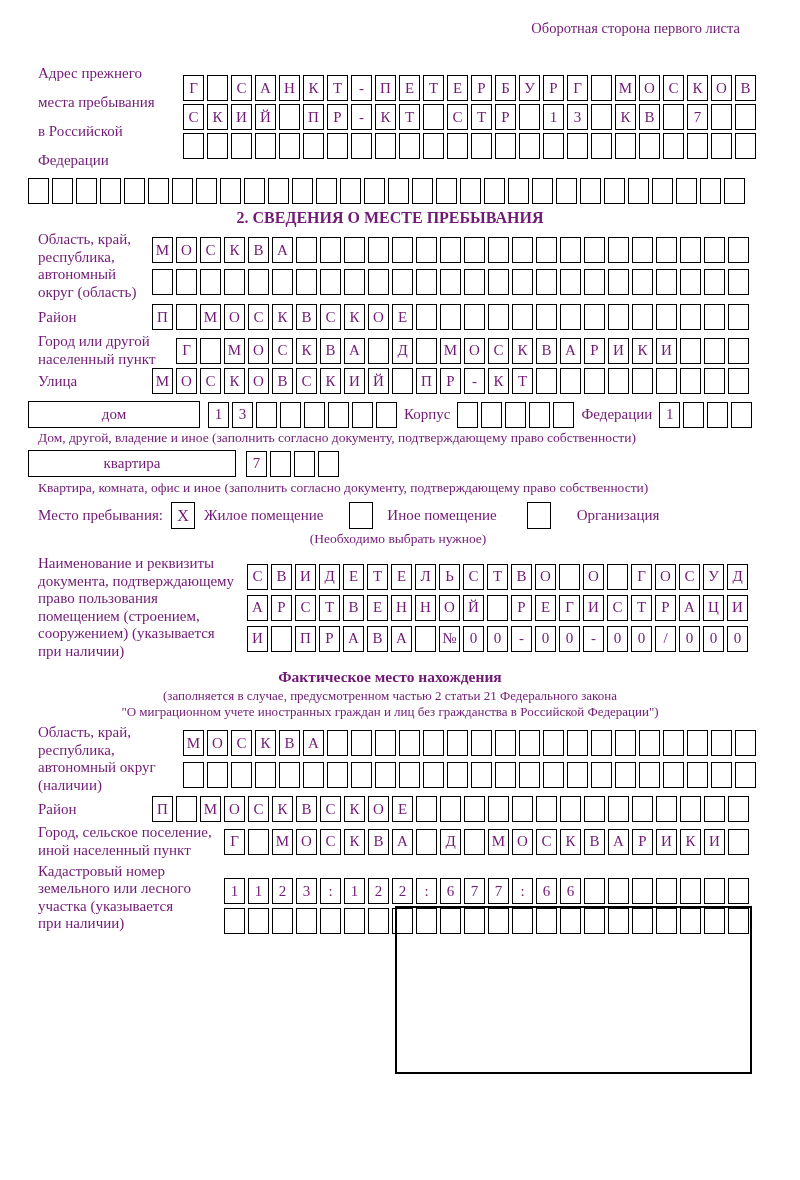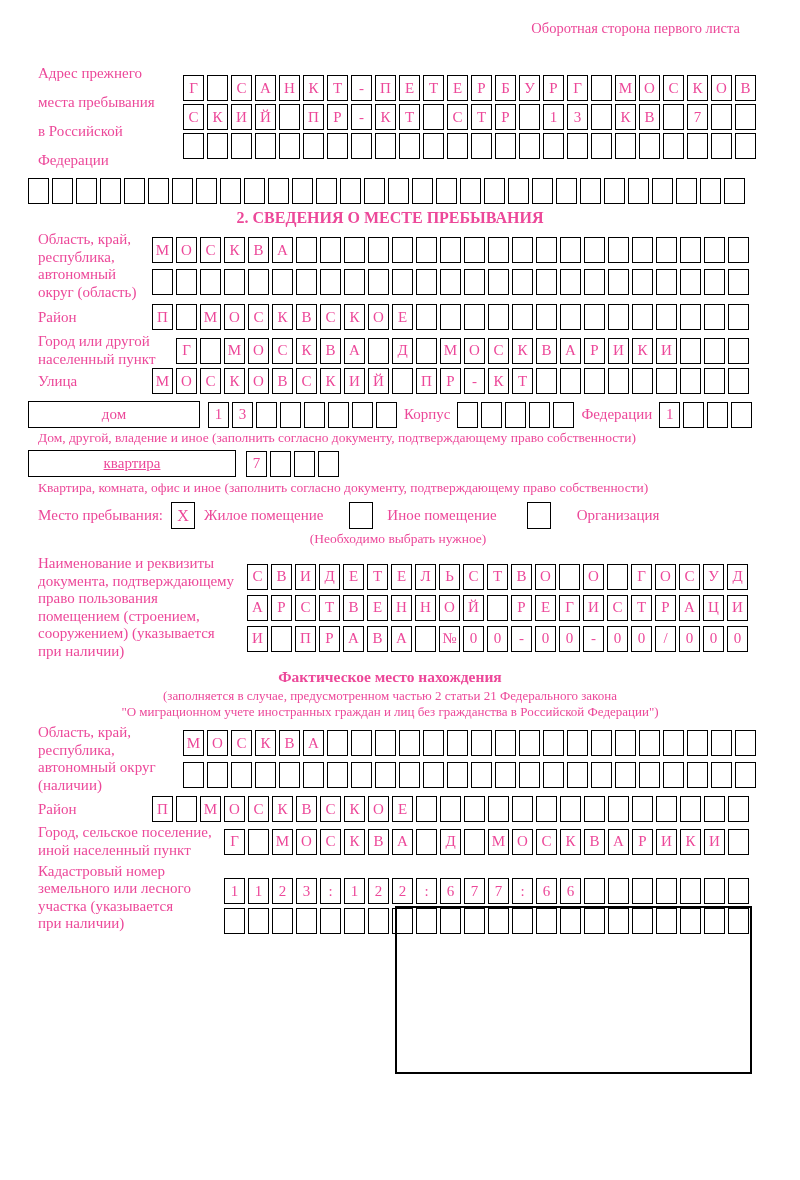--- a/index.html
+++ b/index.html
@@ -1,19 +1,19 @@
 <!DOCTYPE html>
 <html><head>
 <meta charset="utf-8">
 <style>
   * { margin:0; padding:0; box-sizing:border-box; }
   html,body { background:#fff; }
   .page {
     position:relative; width:800px; height:1180px; margin:0 auto;
-    background:#fff; color:#ec4899;
+    background:#fff; color:#701a75;
     font-family:"Liberation Serif","DejaVu Serif",serif;
     padding:20px 48px 0 28px; overflow:hidden;
   }
   .hdr-note { text-align:right; font-size:14.5px; padding-right:12px; }
   .row { display:flex; align-items:center; }
   .lbl { flex:none; margin-left:10px; font-size:15px; line-height:17.5px; }
   .lbl div { white-space:nowrap; }
   .grid { display:flex; flex:none; gap:3px; }
   .cell {
     flex:none; width:21px; height:26px; border:1.5px solid #000;
@@ -357,21 +357,21 @@
     <div class="grid">
         <span class="cell">1</span>
         <span class="cell"></span>
         <span class="cell"></span>
         <span class="cell"></span>
       </div>
   </div>
   <div class="caption">Дом, другой, владение и иное (заполнить согласно документу, подтверждающему право собственности)</div>
 
   <div class="row mt4">
-    <div class="widebox" style="width:208px;text-decoration:underline;">
+    <div class="widebox" style="width:208px;">
       <span>квартира</span>
     </div>
     <div class="grid" style="margin-left:10px;">
         <span class="cell">7</span>
         <span class="cell"></span>
         <span class="cell"></span>
         <span class="cell"></span>
       </div>
   </div>
   <div class="caption mt3">Квартира, комната, офис и иное (заполнить согласно документу, подтверждающему право собственности)</div>

